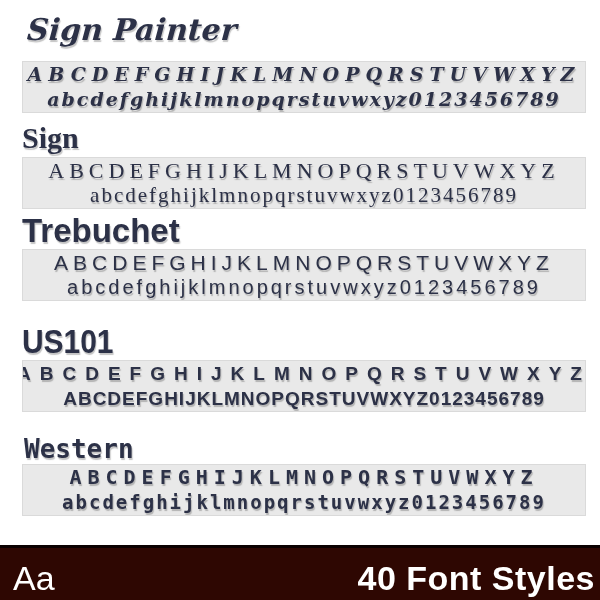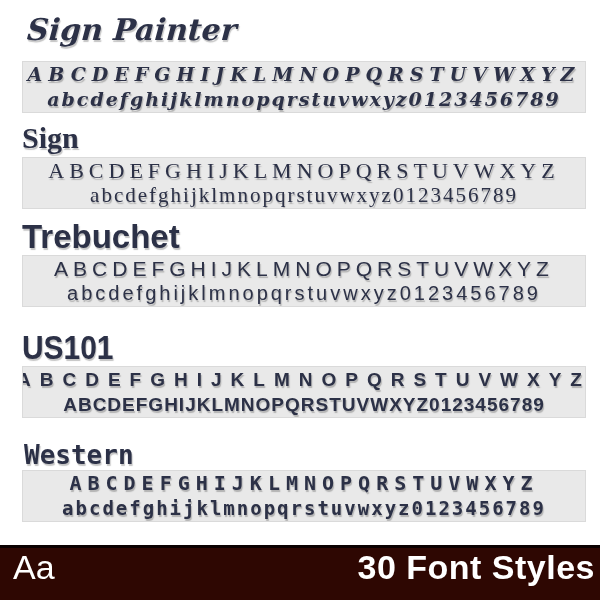--- a/index.html
+++ b/index.html
@@ -41,21 +41,21 @@
 
   
   .f-times { font-family:"Liberation Serif", serif; }
   .s2 .title { font-size:30px; line-height:34px; margin-top:8px; }
   .s2 .box { margin-top:2px; }
   .s2 .upper { font-size:22px; letter-spacing:5px; }
   .s2 .lower { font-size:21px; letter-spacing:2px; }
 
   
   .f-treb { font-family:"Liberation Sans", sans-serif; }
-  .s3 .title { font-size:33px; line-height:36px; margin-top:10px; }
+  .s3 .title { font-size:33px; line-height:36px; margin-top:4px; }
   .s3 .box { margin-top:0; }
   .s3 .upper { font-size:21px; letter-spacing:5px; }
   .s3 .lower { font-size:20px; letter-spacing:3px; }
 
   
   .f-us { font-family:"Liberation Sans", sans-serif; font-weight:bold; }
   .s4 .title { font-size:34px; line-height:36px; margin-top:22px; transform:scaleX(0.88); transform-origin:left center; }
   .s4 .box { margin-top:1px; }
   .s4 .upper { font-size:19px; letter-spacing:9px; }
   .s4 .lower { font-size:19px; letter-spacing:1px; }
@@ -68,21 +68,21 @@
   .s5 .lower { font-size:19px; letter-spacing:2px; }
 
   
   .footer {
     position:absolute;
     left:0; bottom:0;
     width:600px; height:55px;
     background:#2e0702;
     border-top:3px solid #0a0100;
     display:flex;
-    align-items:flex-start;
+    align-items:flex-end;
     justify-content:space-between;
     padding:0 5px 2px 13px;
   }
   .footer .sample { color:#ffffff; font-size:34px; font-weight:400; }
   .footer .count  { color:#ffffff; font-size:34px; font-weight:bold; letter-spacing:0.5px; }
 </style>
 </head>
 <body>
 
 <div class="page">
@@ -122,16 +122,16 @@
   <section class="sec s5">
     <h2 class="title f-west">Western</h2>
     <div class="box">
       <div class="row upper f-west">ABCDEFGHIJKLMNOPQRSTUVWXYZ</div>
       <div class="row lower f-west">abcdefghijklmnopqrstuvwxyz0123456789</div>
     </div>
   </section>
 
   <footer class="footer">
     <span class="sample">Aa</span>
-    <span class="count">30 Font Styles</span>
+    <span class="count">40 Font Styles</span>
   </footer>
 
 </div>
 
 </body></html>

